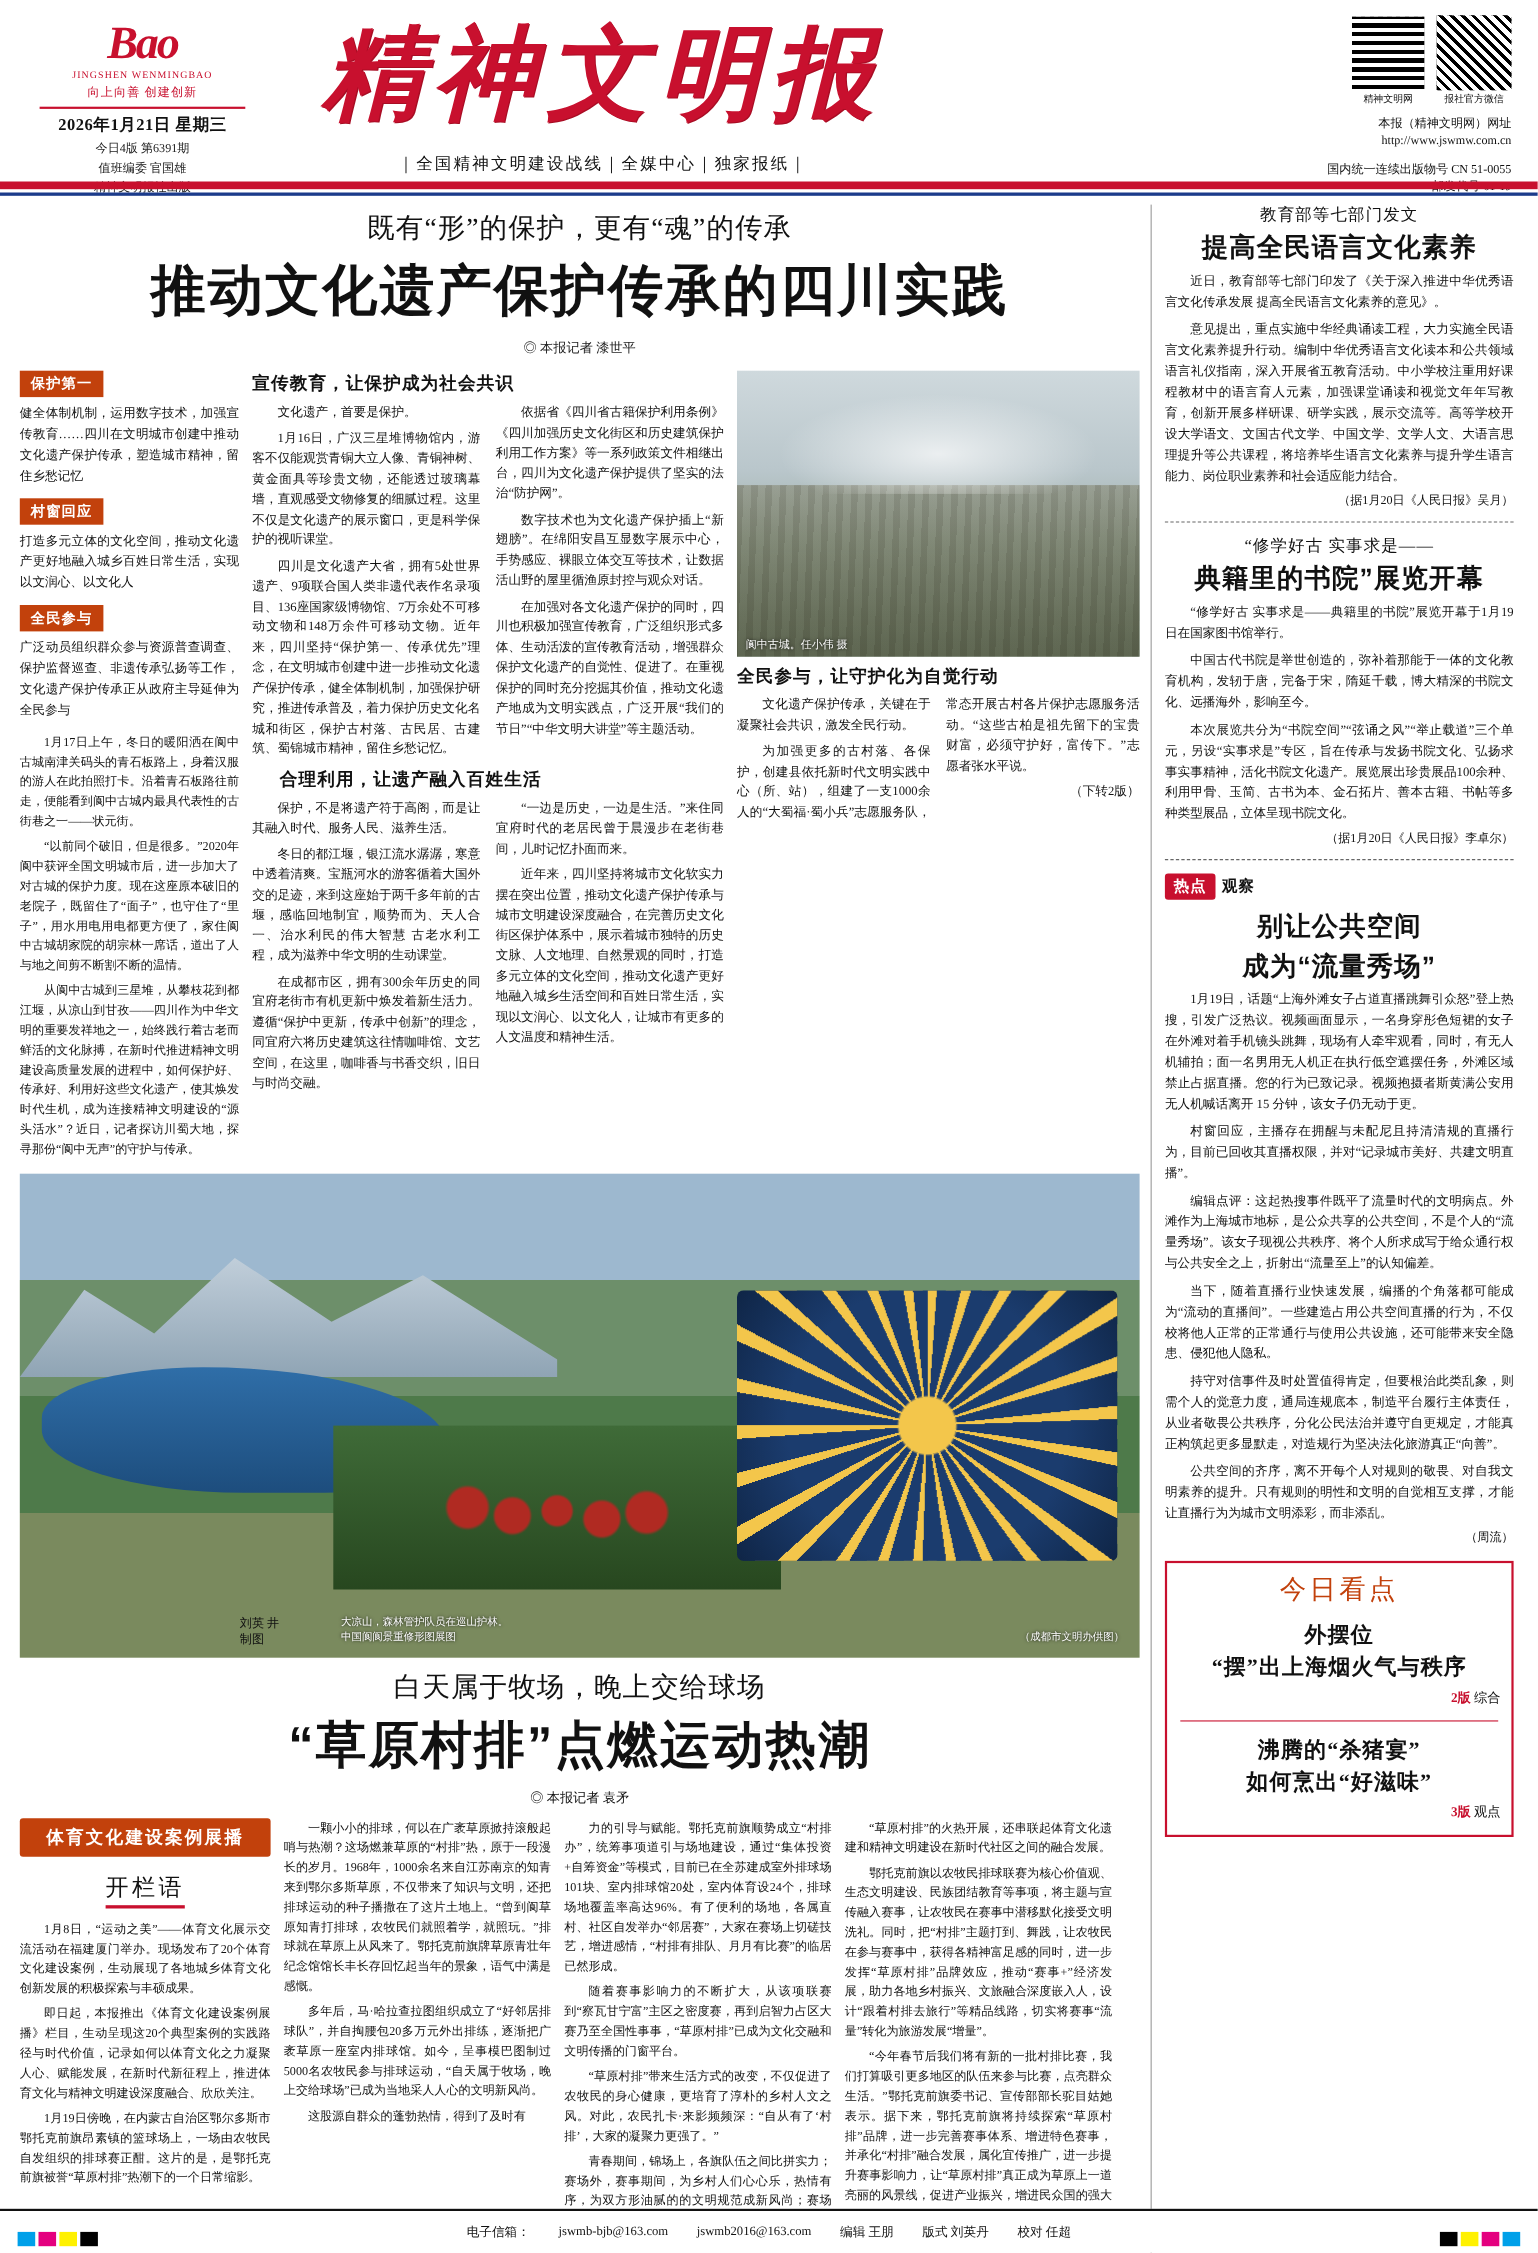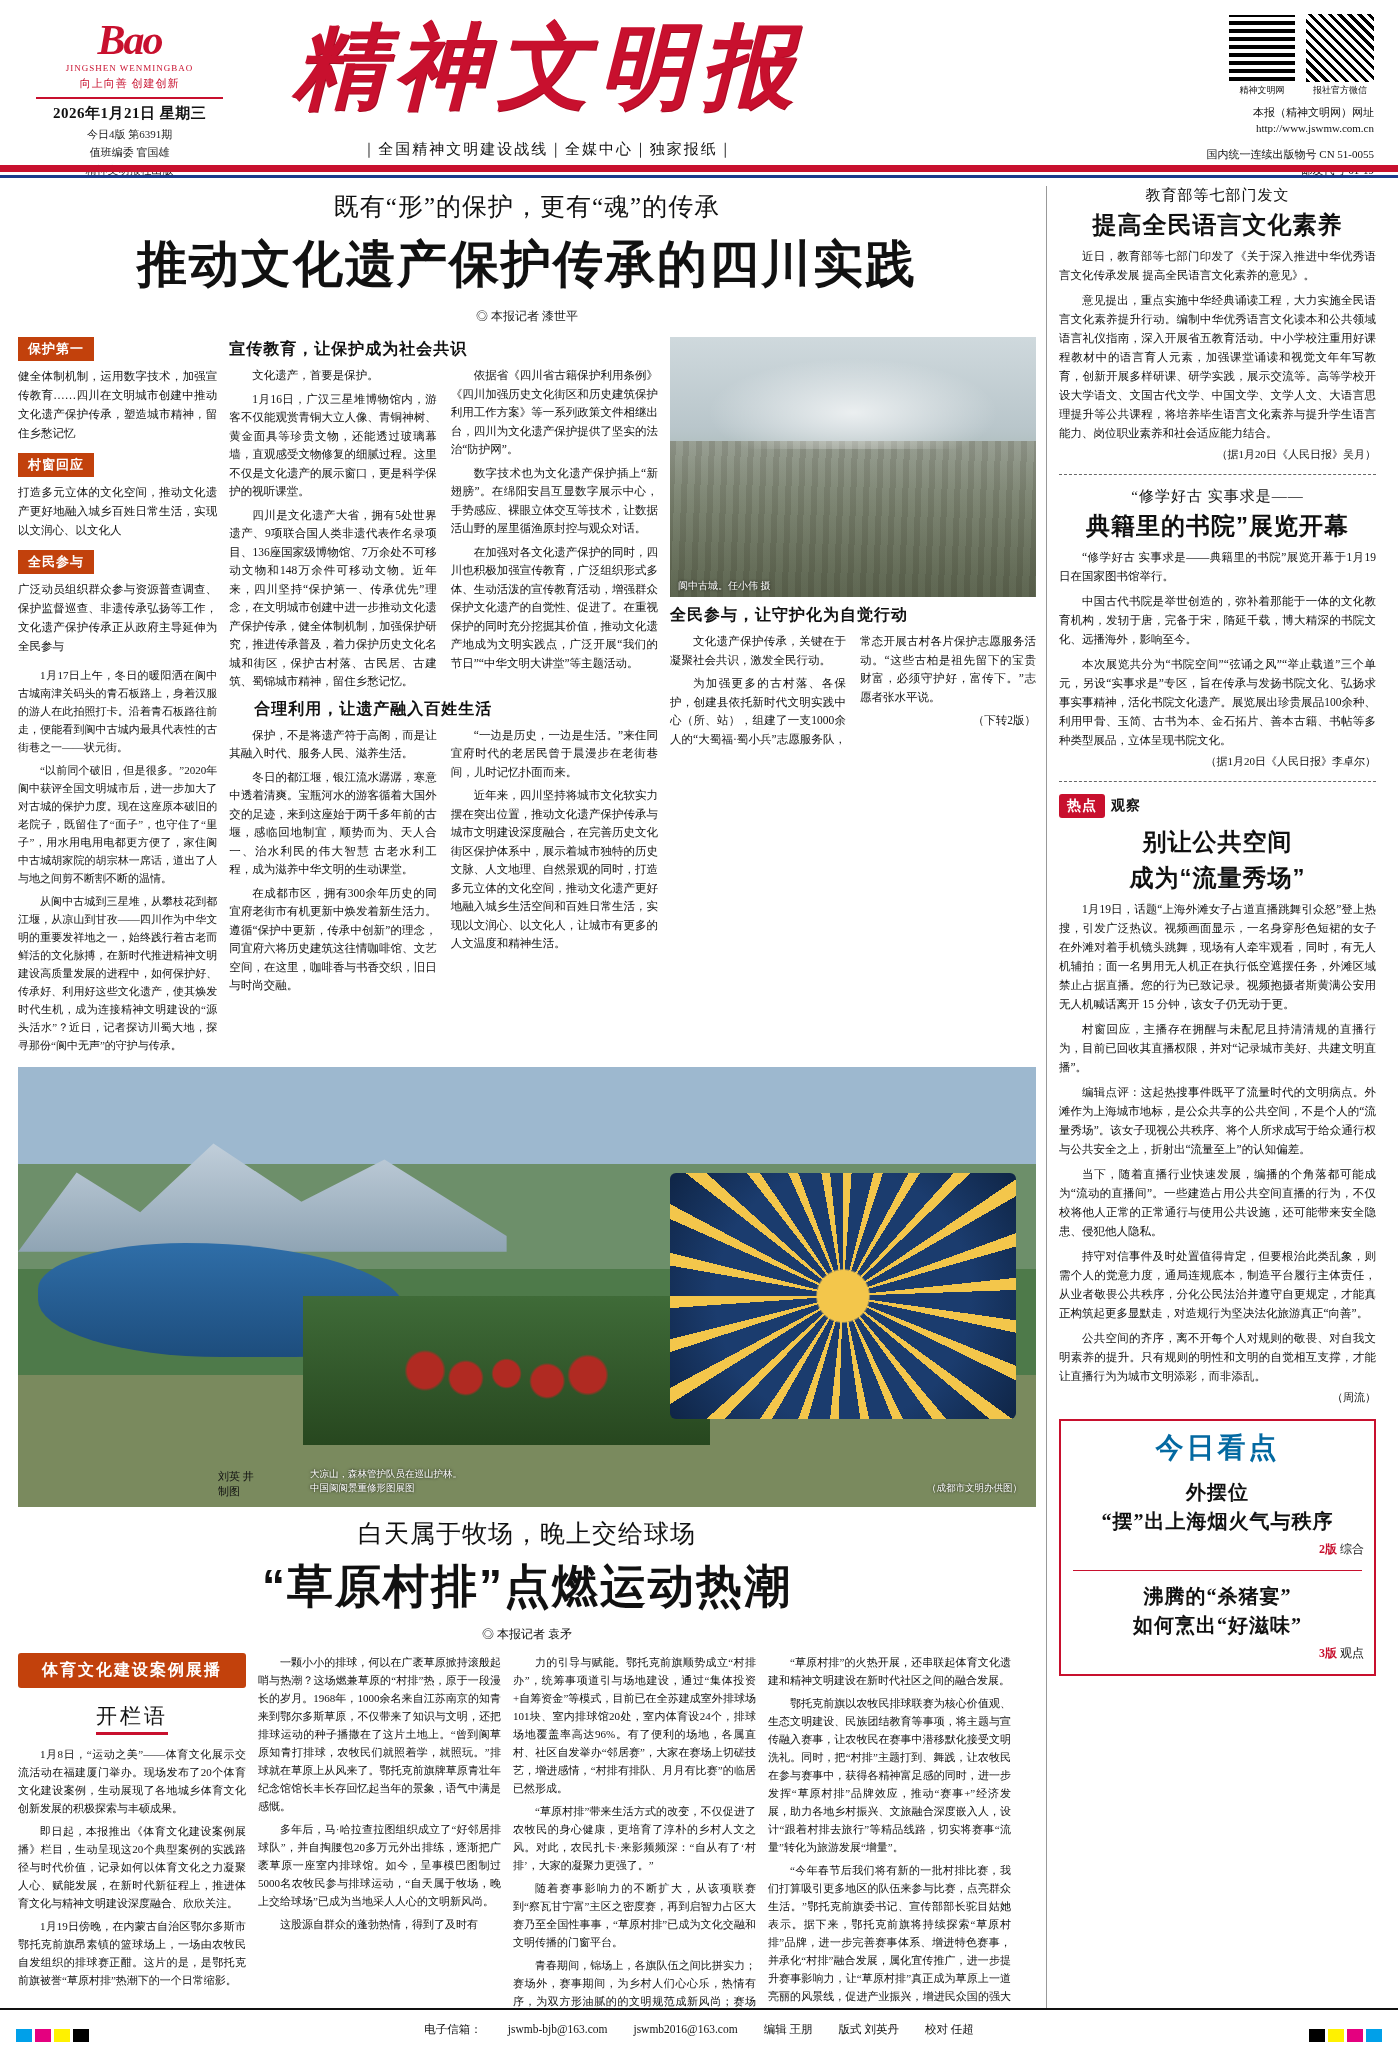--- a/index.html
+++ b/index.html
@@ -171,21 +171,21 @@
   .hot-badge {
     display:flex; align-items:center; gap:6px; margin-bottom:8px;
   }
   .hot-badge .b1 {
     background:#c8102e; color:#fff; font-size:14px; font-weight:bold;
     padding:3px 8px; border-radius:3px; letter-spacing:1px;
   }
   .hot-badge .b2 { font-size:14px; font-weight:bold; letter-spacing:1px; }
 
   .today-box { border:2px solid #c8102e; margin-top:14px; padding:8px 10px 12px 10px; }
-  .today-title { text-align:center; color:#0369a1; font-size:28px; font-weight:bold; letter-spacing:3px; font-family:"Liberation Sans", sans-serif; }
+  .today-title { text-align:center; color:#c2410c; font-size:24px; font-weight:normal; letter-spacing:3px; font-family:"Liberation Sans", sans-serif; }
   .today-item { margin-top:12px; text-align:center; }
   .today-item .l1 { font-size:20px; font-weight:bold; letter-spacing:1px; }
   .today-item .l2 { font-size:20px; font-weight:bold; letter-spacing:1px; margin-top:2px; }
   .today-meta { text-align:right; font-size:12px; margin-top:6px; }
   .today-meta b { color:#c8102e; }
   .today-sep { border-top:1px solid #c8102e; margin:12px 2px; }
 
   
   .footer {
     position:absolute; left:0; right:0; bottom:0; height:40px;
@@ -351,22 +351,22 @@
         <div class="bc">
           <div class="col-text small">
             <p>一颗小小的排球，何以在广袤草原掀持滚般起哨与热潮？这场燃兼草原的“村排”热，原于一段漫长的岁月。1968年，1000余名来自江苏南京的知青来到鄂尔多斯草原，不仅带来了知识与文明，还把排球运动的种子播撒在了这片土地上。“曾到阆草原知青打排球，农牧民们就照着学，就照玩。”排球就在草原上从风来了。鄂托克前旗牌草原青壮年纪念馆馆长丰长存回忆起当年的景象，语气中满是感慨。</p>
             <p>多年后，马·哈拉查拉图组织成立了“好邻居排球队”，并自掏腰包20多万元外出排练，逐渐把广袤草原一座室内排球馆。如今，呈事模巴图制过5000名农牧民参与排球运动，“自天属于牧场，晚上交给球场”已成为当地采人人心的文明新风尚。</p>
             <p>这股源自群众的蓬勃热情，得到了及时有</p>
           </div>
         </div>
         <div class="bc">
           <div class="col-text small">
             <p>力的引导与赋能。鄂托克前旗顺势成立“村排办”，统筹事项道引与场地建设，通过“集体投资+自筹资金”等模式，目前已在全苏建成室外排球场101块、室内排球馆20处，室内体育设24个，排球场地覆盖率高达96%。有了便利的场地，各属直村、社区自发举办“邻居赛”，大家在赛场上切磋技艺，增进感情，“村排有排队、月月有比赛”的临居已然形成。</p>
+            <p>随着赛事影响力的不断扩大，从该项联赛到“察瓦甘宁富”主区之密度赛，再到启智力占区大赛乃至全国性事事，“草原村排”已成为文化交融和文明传播的门窗平台。</p>
             <p>“草原村排”带来生活方式的改变，不仅促进了农牧民的身心健康，更培育了淳朴的乡村人文之风。对此，农民扎卡·来影频频深：“自从有了‘村排’，大家的凝聚力更强了。”</p>
-            <p>随着赛事影响力的不断扩大，从该项联赛到“察瓦甘宁富”主区之密度赛，再到启智力占区大赛乃至全国性事事，“草原村排”已成为文化交融和文明传播的门窗平台。</p>
             <p>青春期间，锦场上，各旗队伍之间比拼实力；赛场外，赛事期间，为乡村人们心心乐，热情有序，为双方形油腻的的文明规范成新风尚；赛场外，投票、分赛的成品等等统直有同目体各区域引引了少少市民游客服民欢谈。来自广东的小林凤陈客赛表示，这种草原“村排”是一种地道的人文气息。</p>
 
           </div>
         </div>
         <div class="bc">
           <div class="col-text small">
             <p>“草原村排”的火热开展，还串联起体育文化遗建和精神文明建设在新时代社区之间的融合发展。</p>
             <p>鄂托克前旗以农牧民排球联赛为核心价值观、生态文明建设、民族团结教育等事项，将主题与宣传融入赛事，让农牧民在赛事中潜移默化接受文明洗礼。同时，把“村排”主题打到、舞践，让农牧民在参与赛事中，获得各精神富足感的同时，进一步发挥“草原村排”品牌效应，推动“赛事+”经济发展，助力各地乡村振兴、文旅融合深度嵌入人，设计“跟着村排去旅行”等精品线路，切实将赛事“流量”转化为旅游发展“增量”。</p>
             <p>“今年春节后我们将有新的一批村排比赛，我们打算吸引更多地区的队伍来参与比赛，点亮群众生活。”鄂托克前旗委书记、宣传部部长驼目姑她表示。据下来，鄂托克前旗将持续探索“草原村排”品牌，进一步完善赛事体系、增进特色赛事，并承化“村排”融合发展，属化宜传推广，进一步提升赛事影响力，让“草原村排”真正成为草原上一道亮丽的风景线，促进产业振兴，增进民众国的强大引擎。</p>
           </div>

